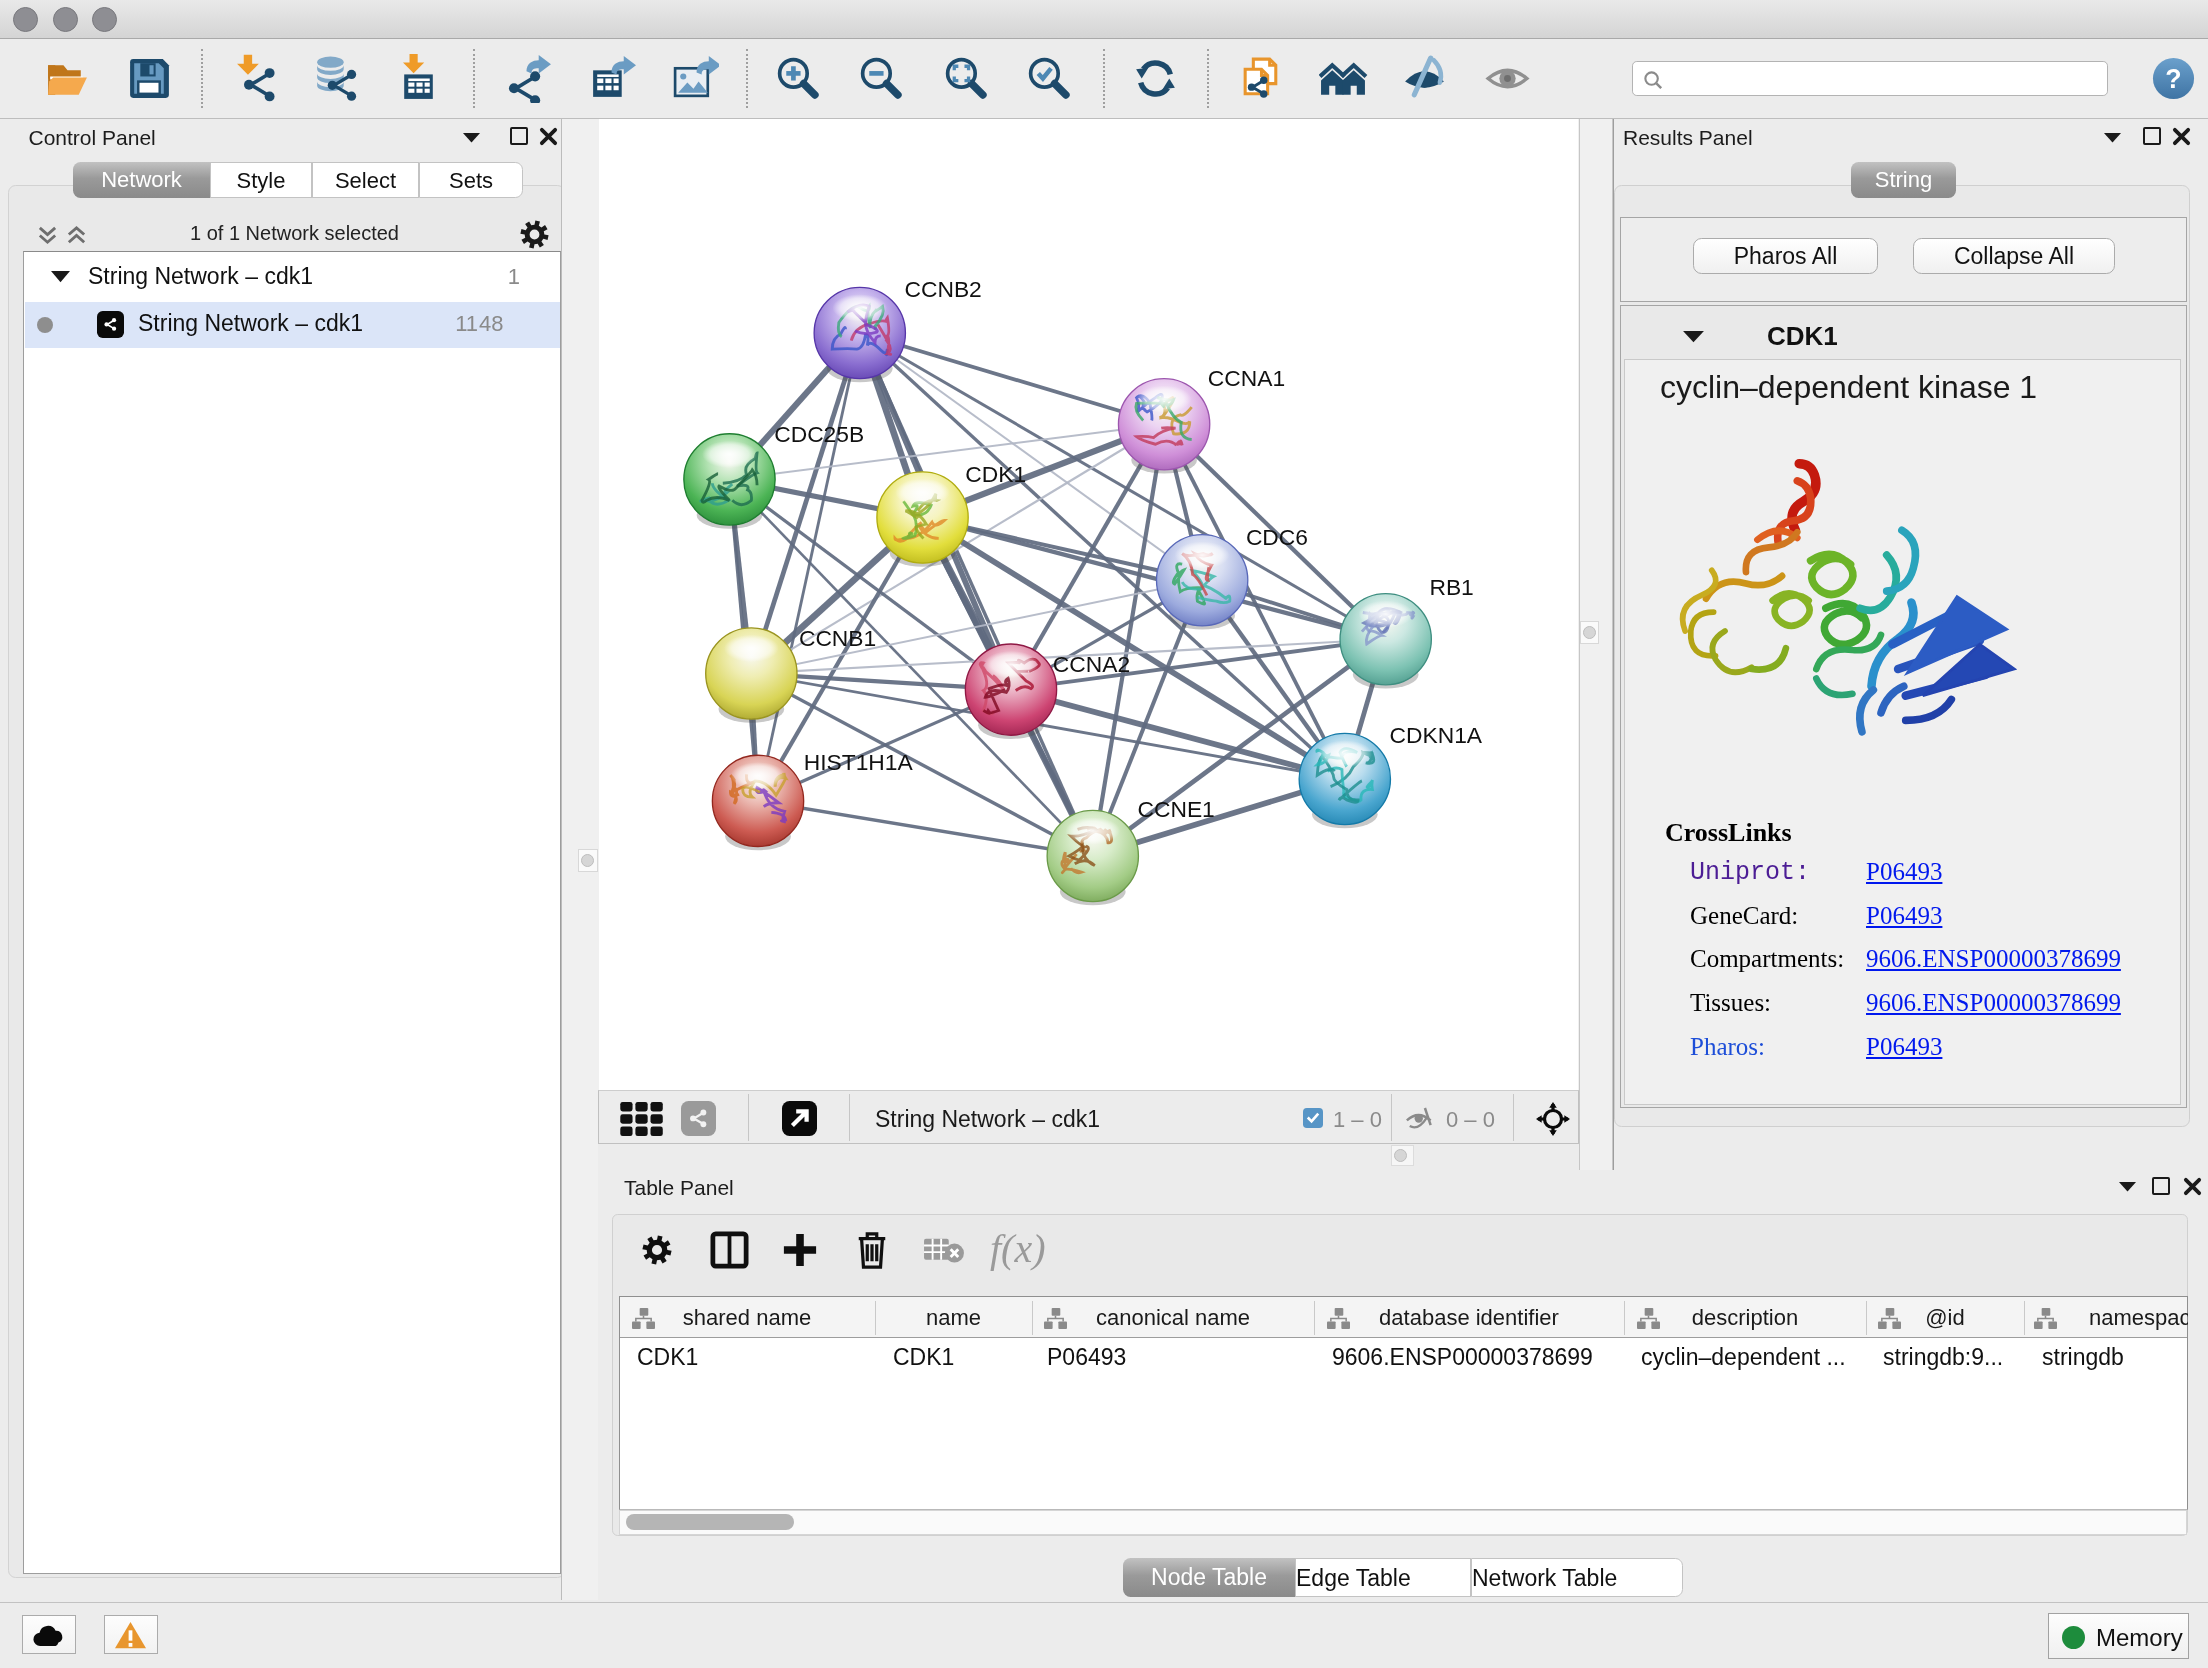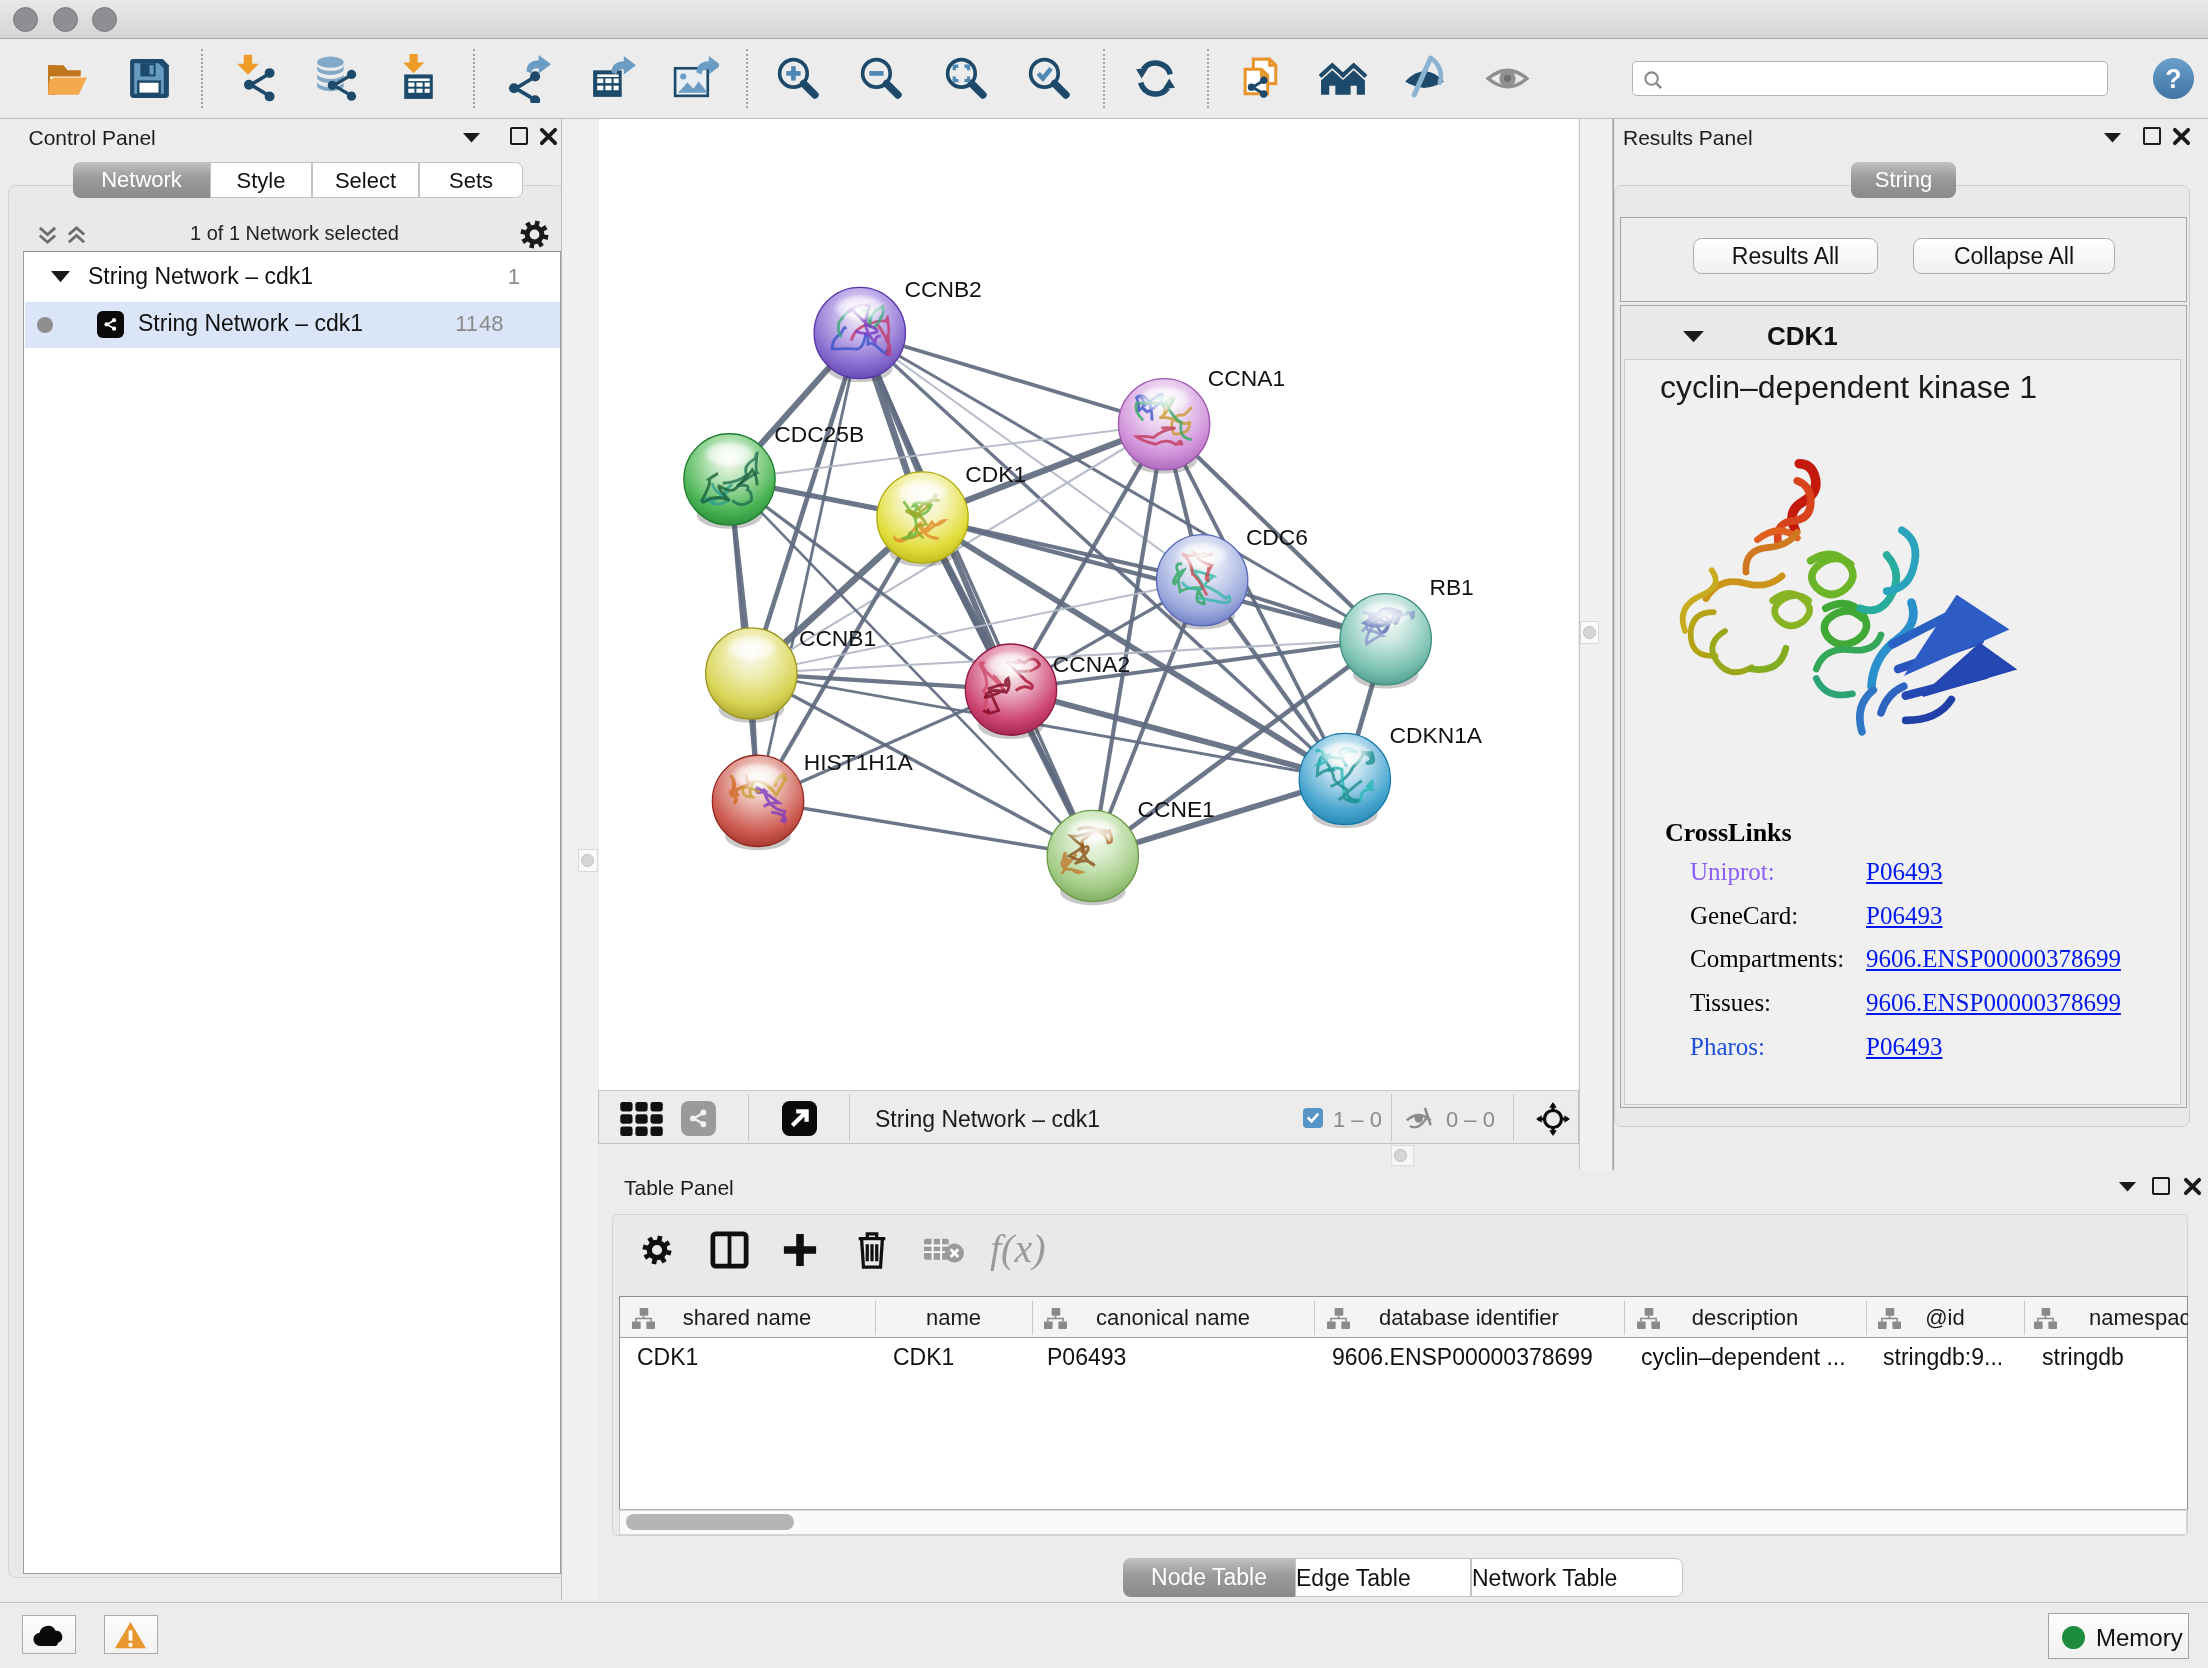--- a/index.html
+++ b/index.html
@@ -578,21 +578,21 @@
 <svg class="abs" style="left:2103px;top:132px" width="19" height="11.4" viewBox="0 0 20 12">
     <path d="M1 1 h18 l-9 10 z" fill="#1a1a1a"></path>
   </svg>
 <div class="abs" style="left:2143px;top:127px;width:18px;height:18px;border:2.4px solid #1a1a1a;border-radius:1.9px"></div>
 <svg class="abs" style="left:2172px;top:127px" width="19" height="19" viewBox="0 0 20 20">
     <path d="M3 3 L17 17 M17 3 L3 17" stroke="#1a1a1a" stroke-width="4" stroke-linecap="round"></path>
   </svg>
 <div class="abs" style="left:1614px;top:185px;width:576px;height:942px;background:#e9e9e9;border:1px solid #cfcfcf;border-radius:7.6px"></div>
 <div class="abs graybtn" style="left:1851px;top:162px;width:105px;height:36px;border-radius:7.6px;font-size:22px;line-height:36px;text-align:center">String</div>
 <div class="abs" style="left:1620px;top:217px;width:567px;height:85px;background:#ededed;border:1.4px solid #a5a5a5"></div>
-<div class="abs" style="left:1693px;top:238px;width:185px;height:36px;background:linear-gradient(#ffffff,#f0f0f0);border:1.4px solid #ababab;border-radius:8.6px;font-size:23px;line-height:34px;text-align:center;color:#111">Results All</div>
+<div class="abs" style="left:1693px;top:238px;width:185px;height:36px;background:linear-gradient(#ffffff,#f0f0f0);border:1.4px solid #ababab;border-radius:8.6px;font-size:23px;line-height:34px;text-align:center;color:#111">Pharos All</div>
 <div class="abs" style="left:1913px;top:238px;width:202px;height:36px;background:linear-gradient(#ffffff,#f0f0f0);border:1.4px solid #ababab;border-radius:8.6px;font-size:23px;line-height:34px;text-align:center;color:#111">Collapse All</div>
 <div class="abs" style="left:1620px;top:305px;width:567px;height:803px;background:#e9e9e9;border:1.4px solid #a5a5a5"></div>
 <svg class="abs" style="left:1682px;top:330px" width="23" height="13.3" viewBox="0 0 24 14">
     <path d="M1 1 h22 l-11 12 z" fill="#1a1a1a"></path>
   </svg>
 <div class="abs" style="left:1767px;top:321px;font-size:26px;font-weight:bold;color:#111">CDK1</div>
 <div class="abs" style="left:1624px;top:359px;width:557px;height:746px;background:#f0f0f0;border:1px solid #c9c9c9"></div>
 <div class="abs" style="left:1660px;top:369px;font-size:32px;color:#1a1a1a">cyclin–dependent kinase 1</div>
 <svg width="371" height="309" viewBox="0 0 390 325" style="position:absolute;left:1666px;top:458px">
 <g fill="none" stroke-linecap="round">
@@ -617,21 +617,21 @@
 <path d="M226 268 q6 -20 24 -28" stroke="#2c64c0" stroke-width="8"></path>
 <path d="M238 196 l74 -38" stroke="#2860c4" stroke-width="9"></path>
 <path d="M244 222 l86 -30" stroke="#2854bc" stroke-width="9"></path>
 <path d="M252 250 l84 -22" stroke="#2448b4" stroke-width="9"></path>
 <path d="M306 146 l52 34 -104 46 z" stroke="#2c5cc4" stroke-width="3" fill="#2c5cc4"></path>
 <path d="M330 196 l36 26 -96 28 z" stroke="#2444b0" stroke-width="3" fill="#2448b4"></path>
 <path d="M252 276 q34 0 48 -22" stroke="#2040a8" stroke-width="8"></path>
 </g>
   </svg>
 <div class="abs" style="left:1665px;top:818px;font-size:26px;font-weight:bold;color:#000;font-family:'Liberation Serif',serif">CrossLinks</div>
-<div class="abs" style="left:1690px;top:858px;font-size:25px;color:#8b5cf6;font-family:Liberation Serif, serif">Uniprot:</div>
+<div class="abs" style="left:1690px;top:858px;font-size:25px;color:#4c1d95;font-family:Liberation Mono, monospace">Uniprot:</div>
 <div class="abs" style="left:1866px;top:858px;font-size:25px;color:#0018ee;text-decoration:underline;font-family:'Liberation Serif',serif">P06493</div>
 <div class="abs" style="left:1690px;top:902px;font-size:25px;color:#000;font-family:'Liberation Serif',serif">GeneCard:</div>
 <div class="abs" style="left:1866px;top:902px;font-size:25px;color:#0018ee;text-decoration:underline;font-family:'Liberation Serif',serif">P06493</div>
 <div class="abs" style="left:1690px;top:945px;font-size:25px;color:#000;font-family:'Liberation Serif',serif">Compartments:</div>
 <div class="abs" style="left:1866px;top:945px;font-size:25px;color:#0018ee;text-decoration:underline;font-family:'Liberation Serif',serif">9606.ENSP00000378699</div>
 <div class="abs" style="left:1690px;top:989px;font-size:25px;color:#000;font-family:'Liberation Serif',serif">Tissues:</div>
 <div class="abs" style="left:1866px;top:989px;font-size:25px;color:#0018ee;text-decoration:underline;font-family:'Liberation Serif',serif">9606.ENSP00000378699</div>
 <div class="abs" style="left:1690px;top:1033px;font-size:25px;color:#1d4ed8;font-family:'Liberation Serif',serif">Pharos:</div>
 <div class="abs" style="left:1866px;top:1033px;font-size:25px;color:#0018ee;text-decoration:underline;font-family:'Liberation Serif',serif">P06493</div>
 <div class="abs panel-title" style="left:624px;top:1176px">Table Panel</div>

